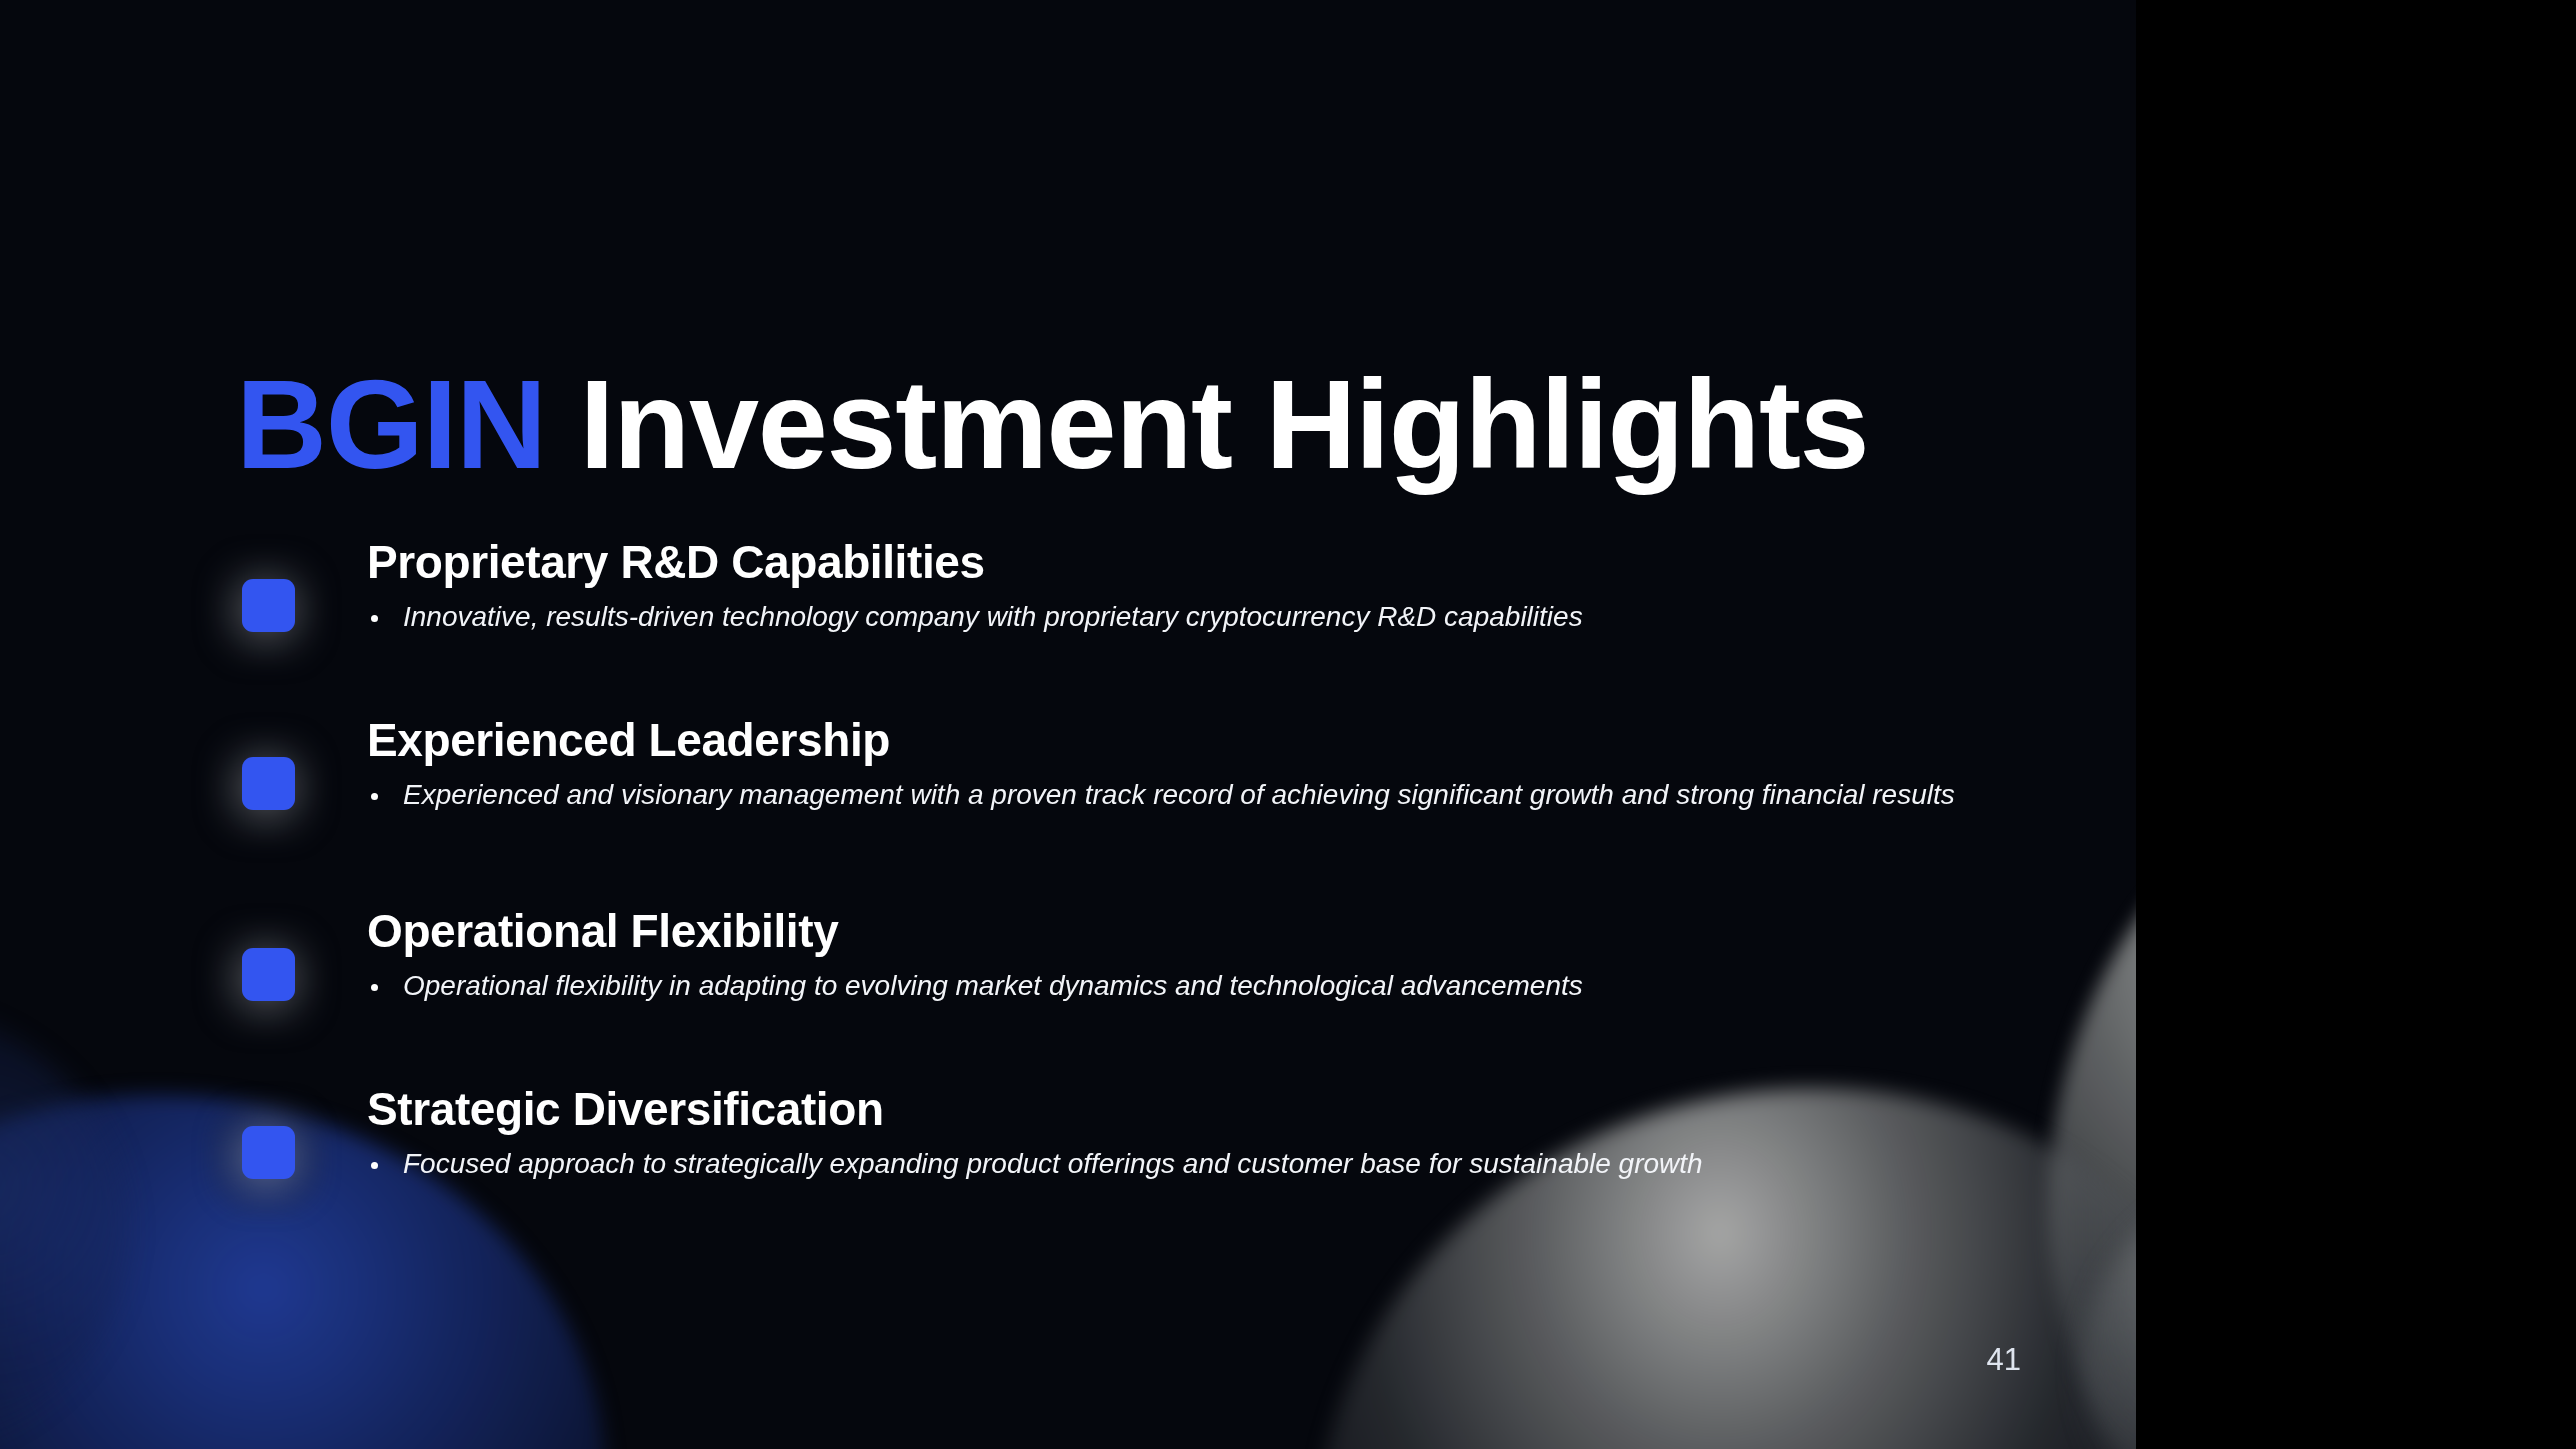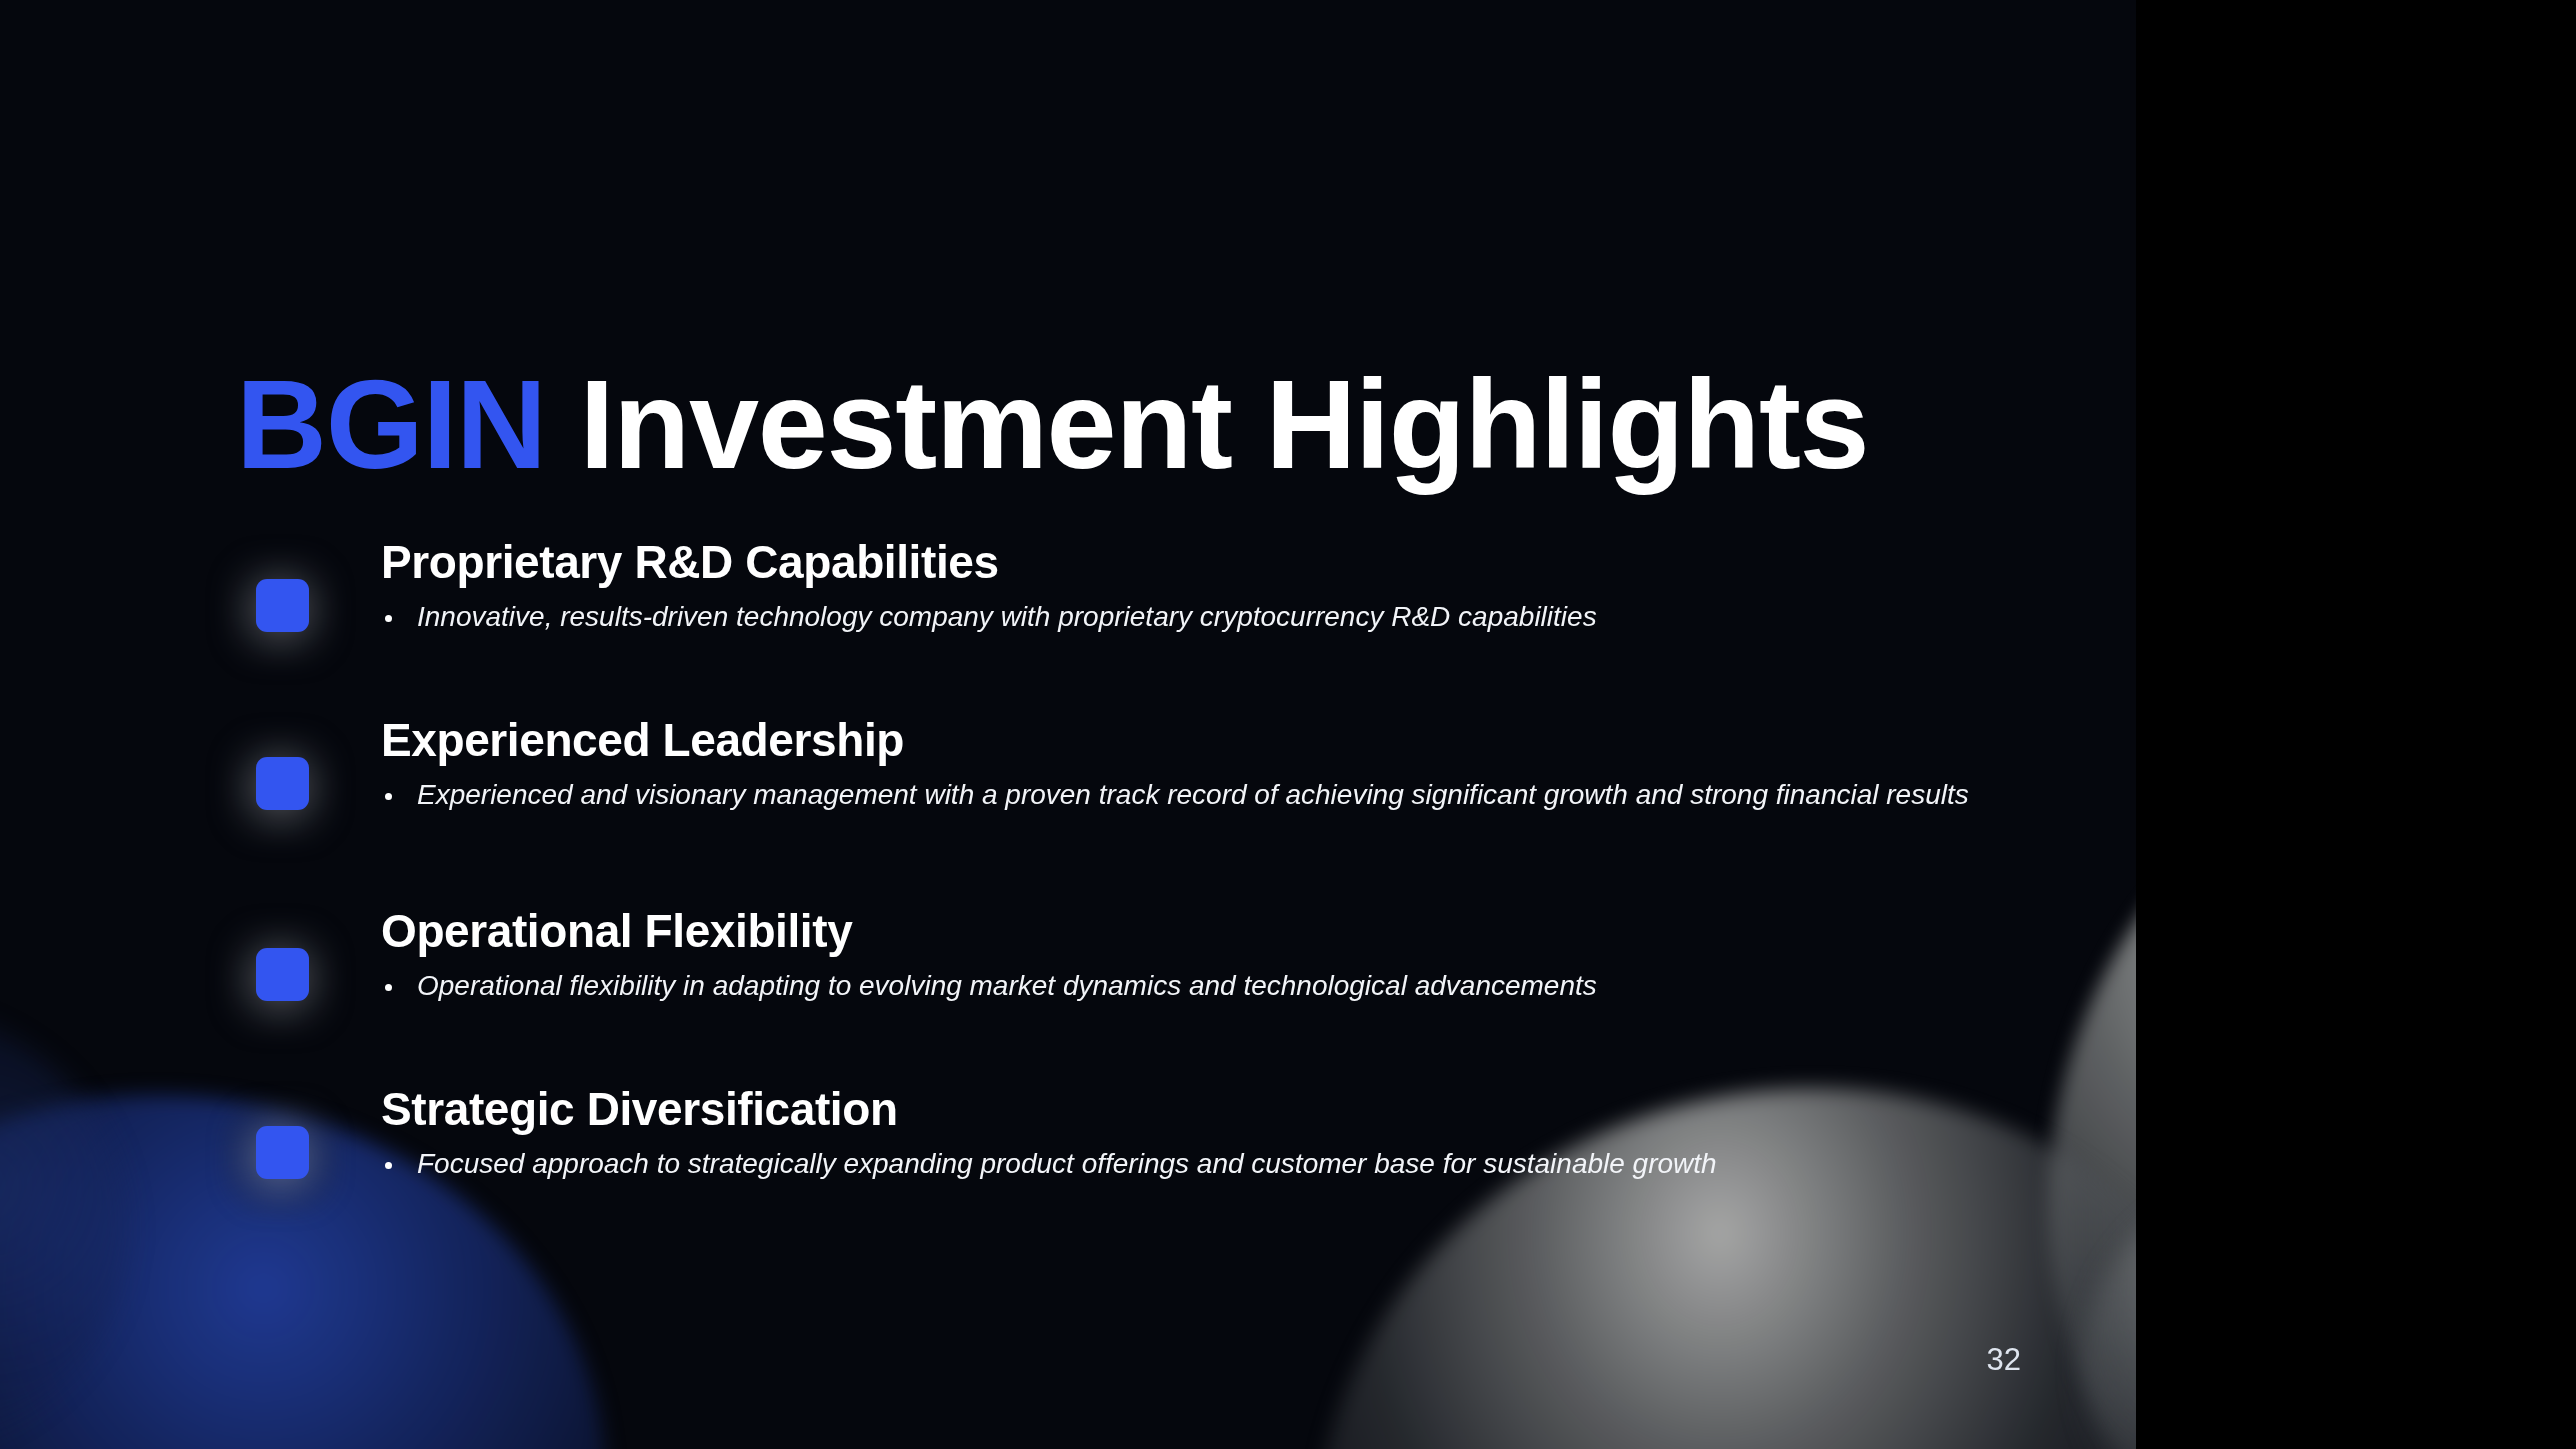--- a/index.html
+++ b/index.html
@@ -126,21 +126,21 @@
     letter-spacing: -1.3px;
     color: #ffffff;
     white-space: nowrap;
   }
   .page-title .brand {
     color: #3355f0;
   }
 
   .highlights {
     position: absolute;
-    left: 219px;
+    left: 205px;
     top: 520px;
     width: 2190px;
   }
 
   .highlight-row {
     position: relative;
     display: block;
     min-height: 178px;
   }
   .highlight-row:nth-child(2) { min-height: 191px; }
@@ -293,17 +293,17 @@
         <div class="row-text">
           <h2 class="row-heading">Strategic Diversification</h2>
           <ul class="row-bullets">
             <li><span class="bullet-dot"></span><span>Focused approach to strategically expanding product offerings and customer base for sustainable growth</span></li>
           </ul>
         </div>
       </div>
 
     </div>
 
-    <div class="page-number">32</div>
+    <div class="page-number">41</div>
 
   </div>
 </div>
 
 
 </body></html>

